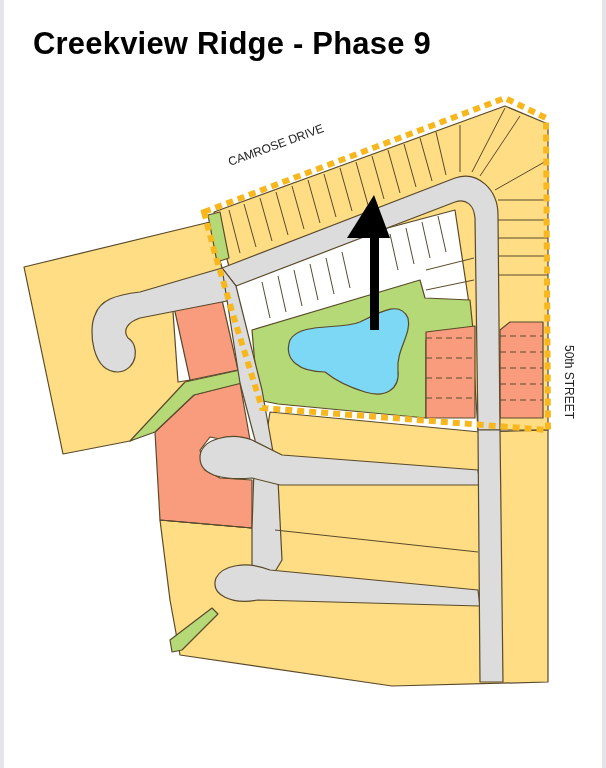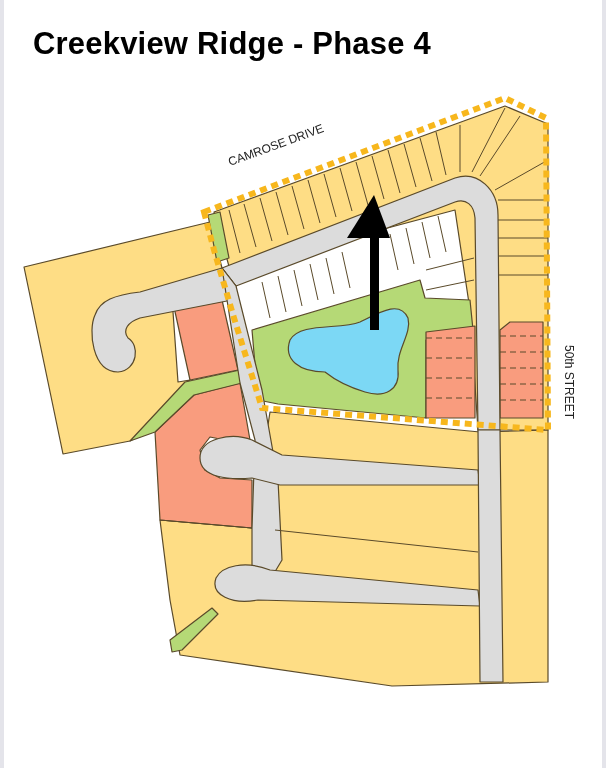--- a/index.html
+++ b/index.html
@@ -9,21 +9,21 @@
   .title { position: absolute; left: 33px; top: 26px; font-size: 31px; font-weight: bold; color: #000; letter-spacing: 0.2px; white-space: nowrap; }
   svg.map { position: absolute; left: 0; top: 0; }
   .lbl { font-family: "Liberation Sans", sans-serif; font-size: 12px; fill: #222; }
 </style>
 </head>
 <body>
 
 <div class="frame-left"></div>
 <div class="frame-right"></div>
 
-<div class="title">Creekview Ridge - Phase 4</div>
+<div class="title">Creekview Ridge - Phase 9</div>
 
 <svg class="map" width="606" height="768" viewBox="0 0 606 768">
   <g stroke="#5a4a2a" stroke-width="1.2" stroke-linejoin="round">
 
     <path fill="#fedd85" d="M24,267 L210,222 L222,268 L220,300 L140,315 L120,320 L172,298 L178,382 L190,380 L145,432 L130,441 L63,454 Z"></path>
 
     <path fill="#fedd85" d="M214,212 L505,106 L548,124 L548,430 L478,430 L470,310 L455,210 L230,270 Z"></path>
 
     <path fill="#fedd85" d="M160,520 L252,528 L270,412 L480,432 L548,430 L548,682 L392,686 L180,655 L170,600 Z"></path>
 

